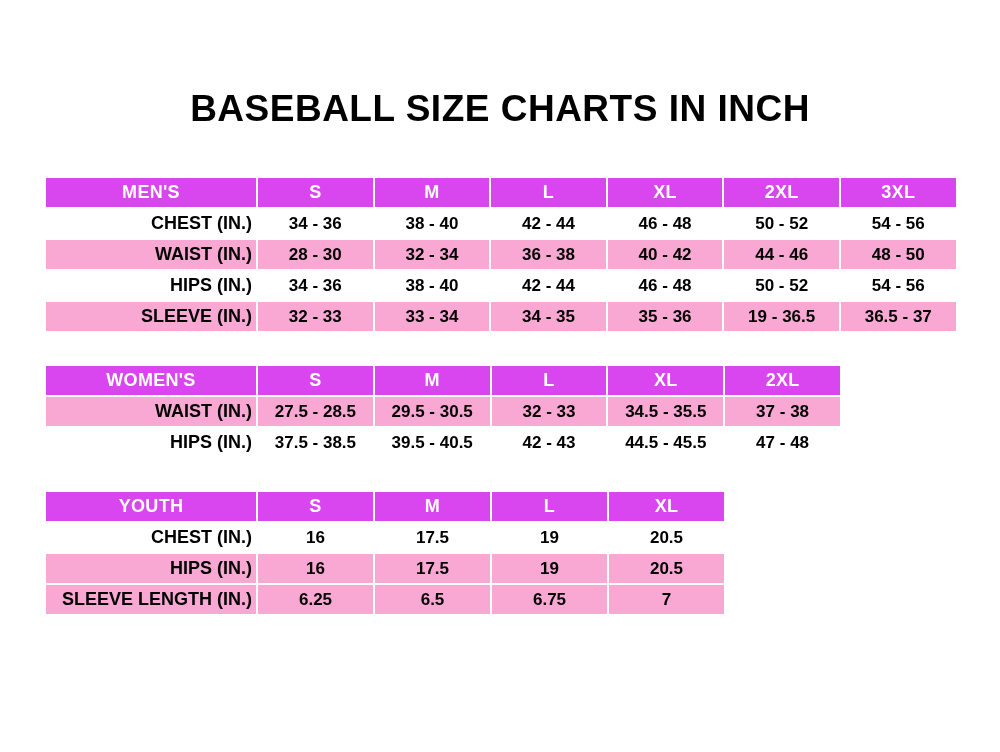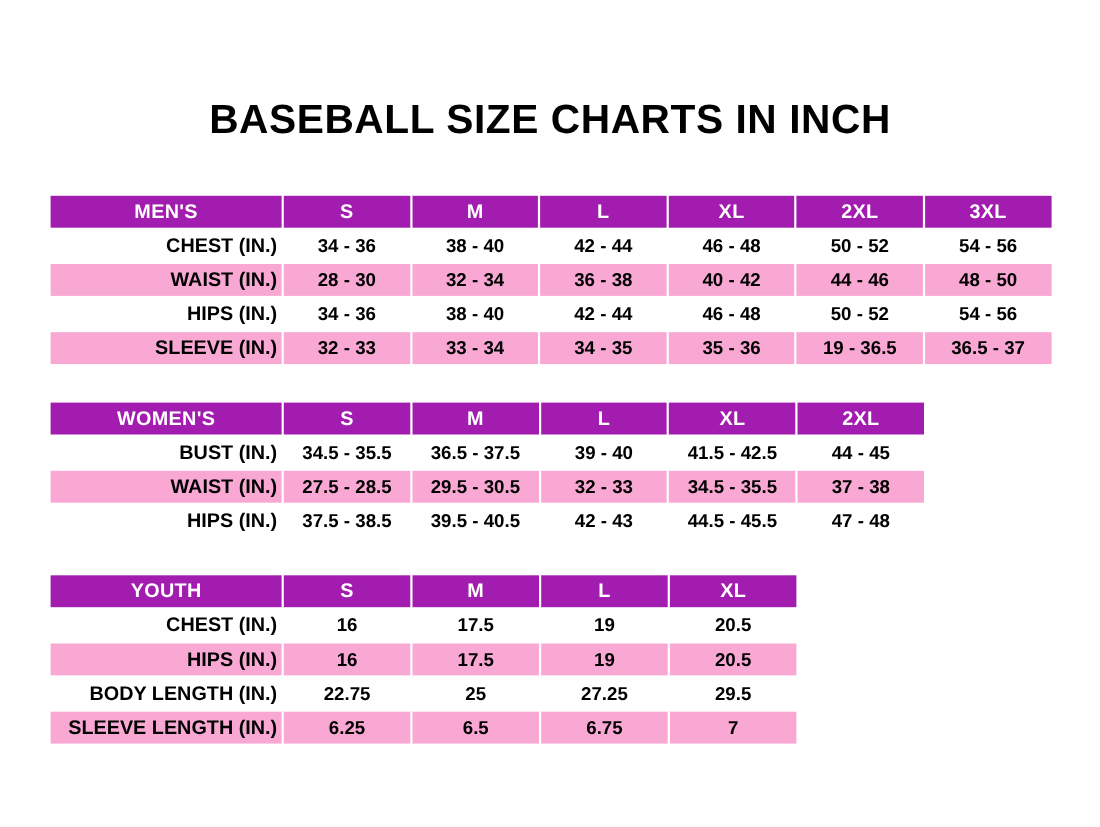--- a/index.html
+++ b/index.html
@@ -45,21 +45,21 @@
     text-align: center;
     vertical-align: middle;
     font-weight: bold;
     height: 31px;
     padding: 0 4px;
     box-sizing: border-box;
     white-space: nowrap;
   }
   
   table.size-table thead th {
-    background: #a21caf;
+    background: #d946ef;
     color: #ffffff;
     font-size: 18px;
     letter-spacing: 0.3px;
   }
   table.size-table thead th.row-head {
     text-align: center;
   }
   
   table.size-table tbody tr.odd td {
     background: #ffffff;
@@ -176,28 +176,20 @@
         <tr>
           <th class="row-head">WOMEN'S</th>
           <th>S</th>
           <th>M</th>
           <th>L</th>
           <th>XL</th>
           <th>2XL</th>
         </tr>
       </thead>
       <tbody>
-        <tr class="odd">
-          <td class="row-head">BUST (IN.)</td>
-          <td>34.5 - 35.5</td>
-          <td>36.5 - 37.5</td>
-          <td>39 - 40</td>
-          <td>41.5 - 42.5</td>
-          <td>44 - 45</td>
-        </tr>
         <tr class="even">
           <td class="row-head">WAIST (IN.)</td>
           <td>27.5 - 28.5</td>
           <td>29.5 - 30.5</td>
           <td>32 - 33</td>
           <td>34.5 - 35.5</td>
           <td>37 - 38</td>
         </tr>
         <tr class="odd">
           <td class="row-head">HIPS (IN.)</td>
@@ -237,27 +229,20 @@
           <td>19</td>
           <td>20.5</td>
         </tr>
         <tr class="even">
           <td class="row-head">HIPS (IN.)</td>
           <td>16</td>
           <td>17.5</td>
           <td>19</td>
           <td>20.5</td>
         </tr>
-        <tr class="odd">
-          <td class="row-head">BODY LENGTH (IN.)</td>
-          <td>22.75</td>
-          <td>25</td>
-          <td>27.25</td>
-          <td>29.5</td>
-        </tr>
         <tr class="even">
           <td class="row-head">SLEEVE LENGTH (IN.)</td>
           <td>6.25</td>
           <td>6.5</td>
           <td>6.75</td>
           <td>7</td>
         </tr>
       </tbody>
     </table>
 

